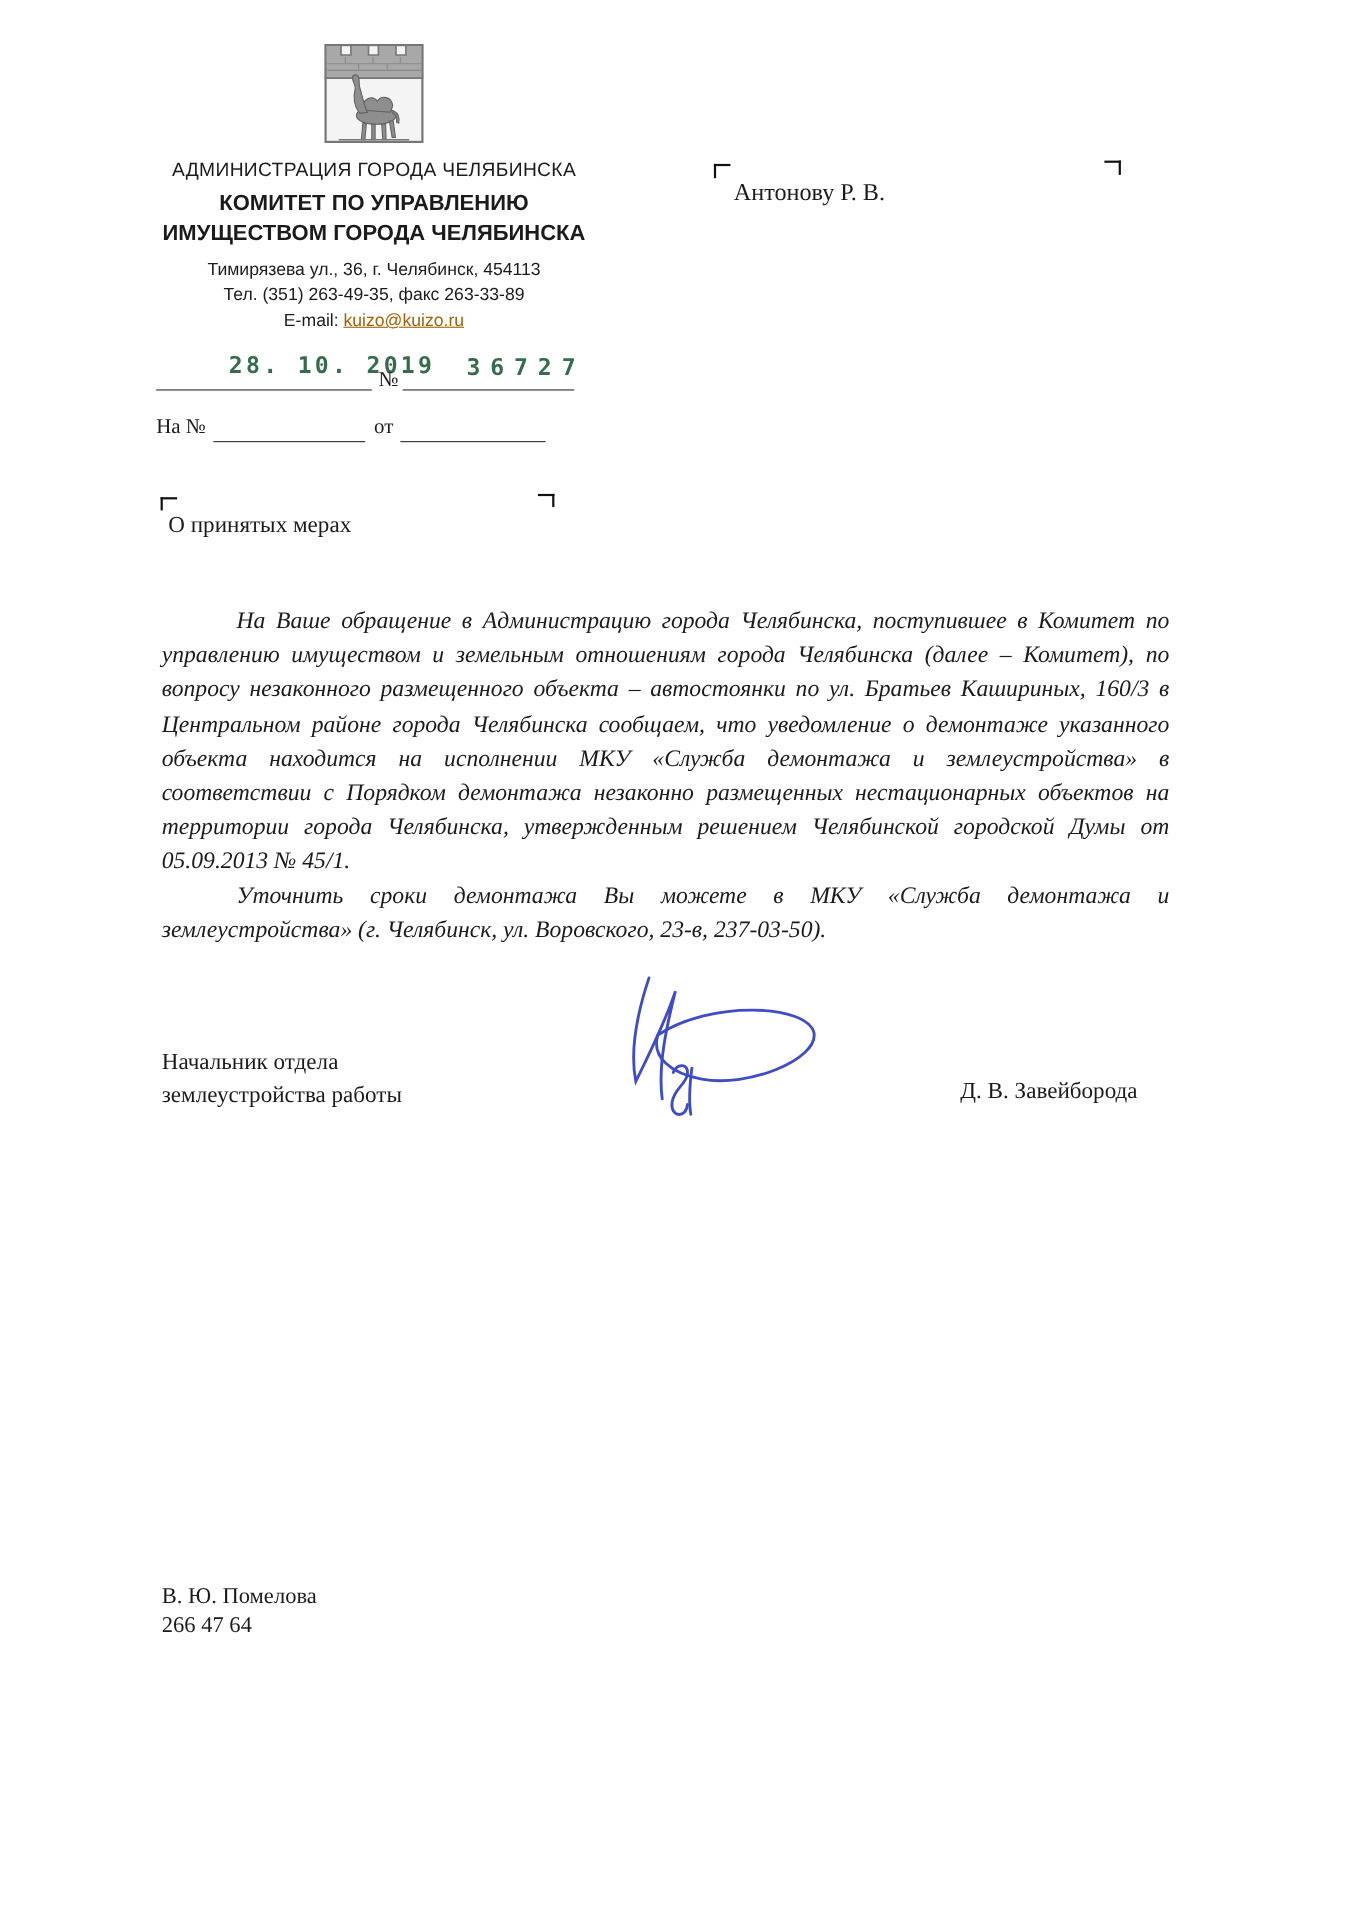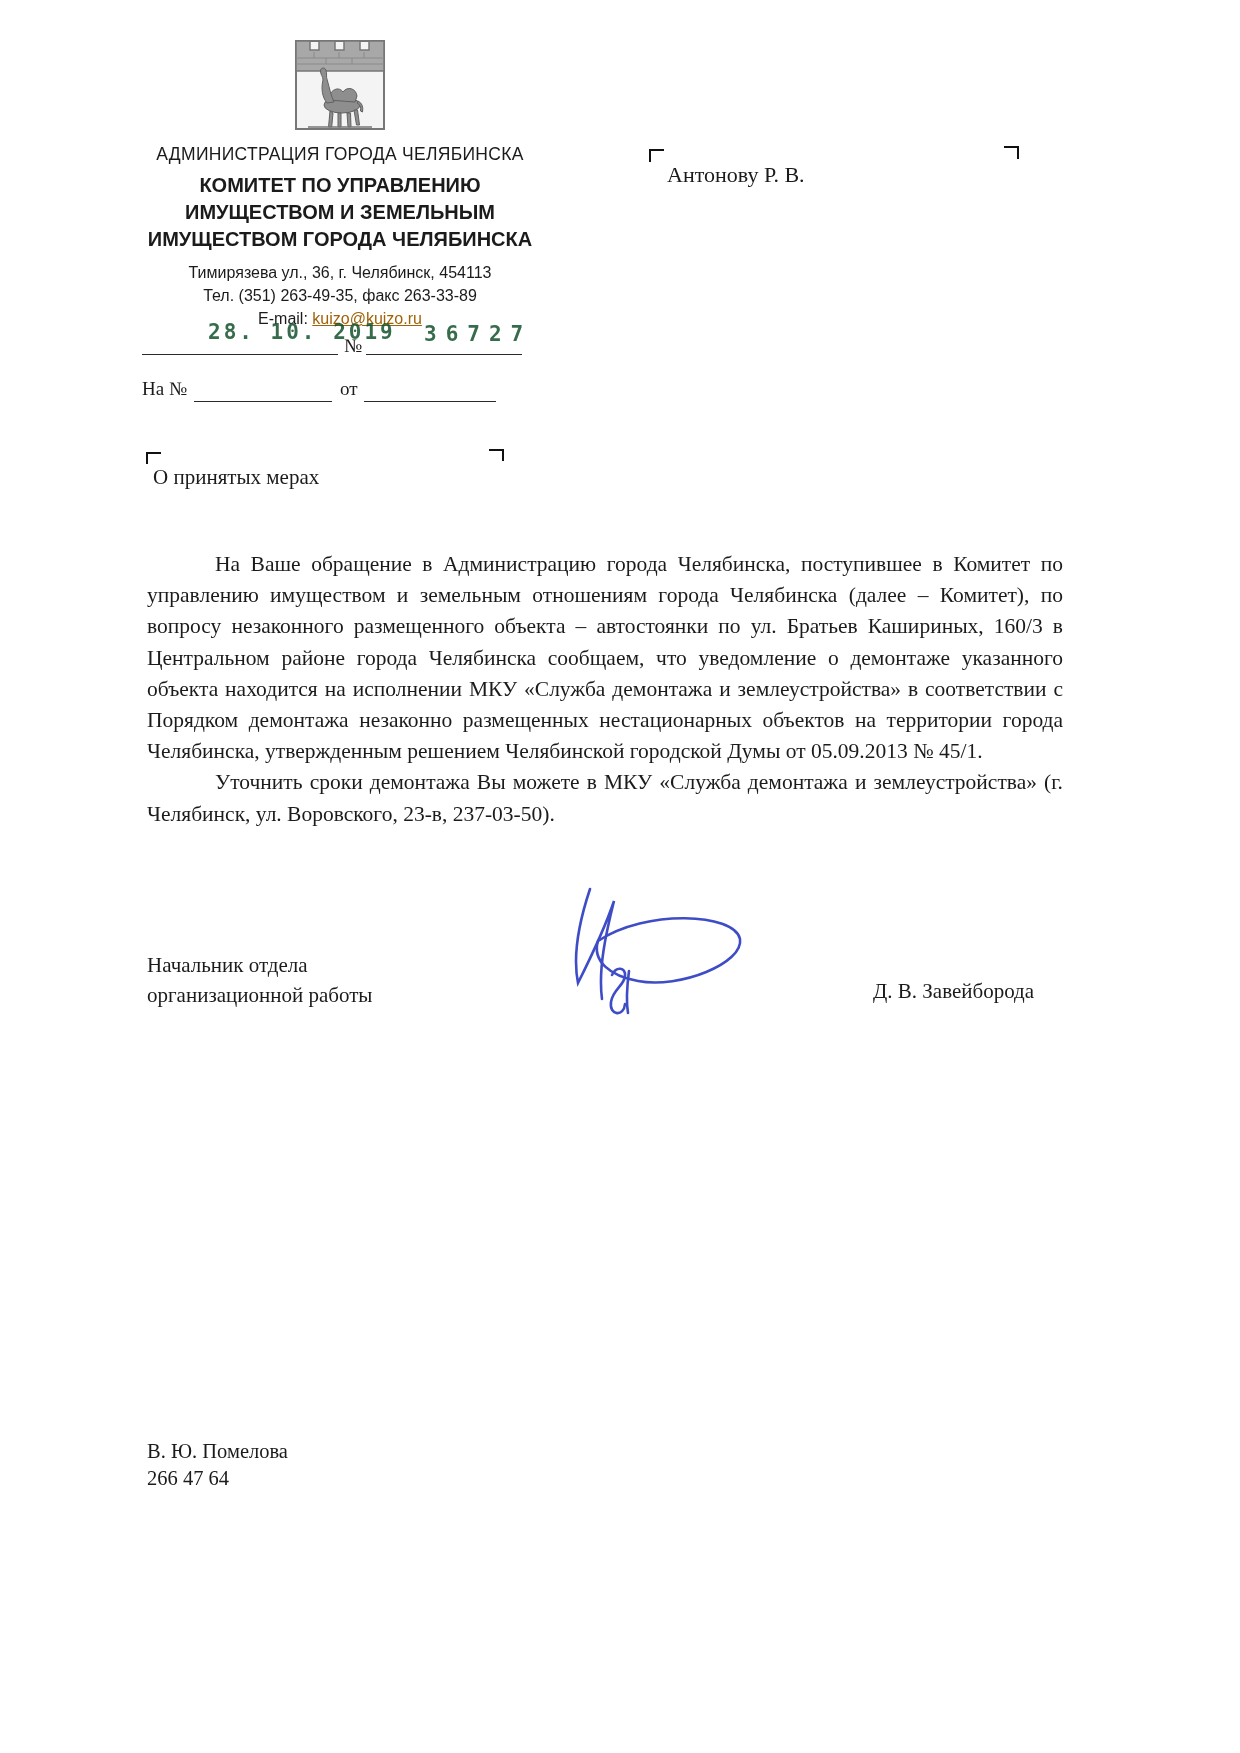--- a/index.html
+++ b/index.html
@@ -51,21 +51,21 @@
   .recipient-addr { position:absolute; left:660px; top:205px; font-size:21.5px; line-height:30px; }
 
   
   .subject { position:absolute; left:153px; top:442px; font-size:21px; }
 
   
   .body-text {
     position:absolute; left:147px; top:526px; width:916px;
     font-size:21.5px; line-height:31.2px; text-align:justify;
   }
-  .body-text p { text-indent:68px; margin:0; }
+  .body-text p { text-indent:68px; margin:0;font-style:italic; }
 
   
   .sig-position { position:absolute; left:147px; top:927px; font-size:21px; line-height:30px; }
   .sig-name     { position:absolute; left:873px; top:956px; font-size:21px; }
   .signature-ink{ position:absolute; left:528px; top:848px; }
 
   
   .executor { position:absolute; left:147px; top:1415px; font-size:20.5px; line-height:27px; }
 </style>
 </head>
@@ -94,21 +94,20 @@
           <path d="M53,74 l1,14 h3 l-0.5,-14 z"></path>
           <path d="M60,71 l2.5,15 h3 l-2,-15 z"></path>
           <path d="M64,62 q6,3 4.5,11 l-2,-1 q1,-6 -3.5,-8 z"></path>
         </g>
         <line x1="14" y1="88" x2="78" y2="88" stroke="#777" stroke-width="1.5"></line>
       </svg>
     </div>
     <div class="org">АДМИНИСТРАЦИЯ ГОРОДА ЧЕЛЯБИНСКА</div>
     <div class="committee">
       <div>КОМИТЕТ ПО УПРАВЛЕНИЮ</div>
-      <div>ИМУЩЕСТВОМ И ЗЕМЕЛЬНЫМ</div>
       <div>ИМУЩЕСТВОМ ГОРОДА ЧЕЛЯБИНСКА</div>
     </div>
     <div class="contact first">Тимирязева ул., 36, г. Челябинск, 454113</div>
     <div class="contact">Тел. (351) 263-49-35, факс 263-33-89</div>
     <div class="contact">
       <span>E-mail:</span>
       <a class="email-link">kuizo@kuizo.ru</a>
     </div>
   </div>
 
@@ -130,21 +129,21 @@
   <div class="corner r subj-r"></div>
   <div class="subject">О принятых мерах</div>
 
   <div class="body-text">
     <p>На Ваше обращение в Администрацию города Челябинска, поступившее в Комитет по управлению имуществом и земельным отношениям города Челябинска (далее – Комитет), по вопросу незаконного размещенного объекта – автостоянки по ул. Братьев Кашириных, 160/3 в Центральном районе города Челябинска сообщаем, что уведомление о демонтаже указанного объекта находится на исполнении МКУ «Служба демонтажа и землеустройства» в соответствии с Порядком демонтажа незаконно размещенных нестационарных объектов на территории города Челябинска, утвержденным  решением Челябинской городской Думы от 05.09.2013  № 45/1.</p>
     <p>Уточнить сроки демонтажа Вы можете в МКУ «Служба демонтажа и землеустройства» (г. Челябинск, ул. Воровского, 23-в, 237-03-50).</p>
   </div>
 
   <div class="sig-position">
     <div>Начальник отдела</div>
-    <div>организационной работы</div>
+    <div>землеустройства работы</div>
   </div>
   <svg class="signature-ink" width="240" height="170" viewBox="0 0 240 170">
     <g fill="none" stroke="#2e3ec2" stroke-width="2.6" stroke-linecap="round" opacity="0.92">
       <path d="M62,18 C52,48 44,82 50,112 C66,80 78,54 86,30 C78,62 70,98 74,128"></path>
       <path d="M70,70 C118,38 206,42 212,68 C216,92 152,118 110,110 C82,105 64,90 70,70"></path>
       <path d="M84,104 C88,95 98,96 97,105 C96,115 85,118 83,131 C81,145 96,146 97,133"></path>
       <path d="M101,100 C99,115 98,130 100,142"></path>
     </g>
   </svg>
   <div class="sig-name">Д. В. Завейборода</div>

